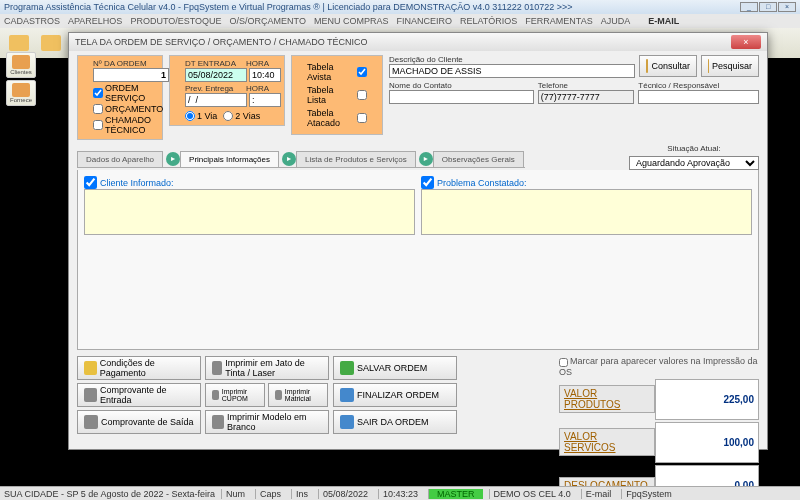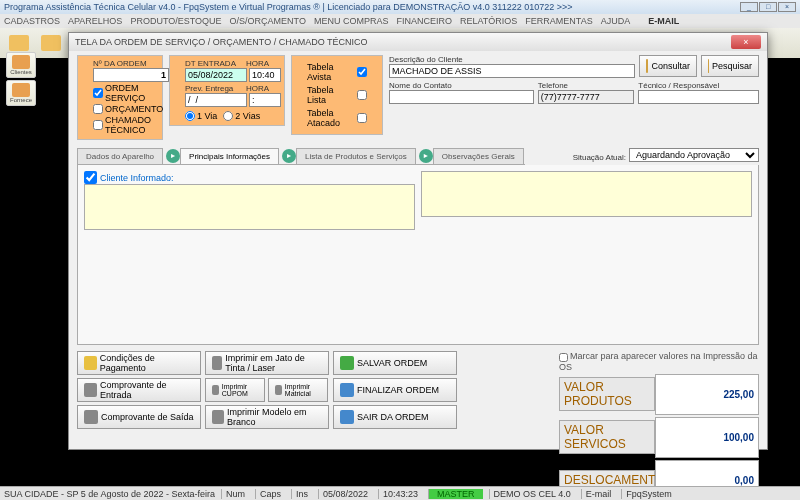--- a/index.html
+++ b/index.html
@@ -36,21 +36,21 @@
 .pbox .ph{display:flex;align-items:center;gap:3px;font-size:8px;color:#06c;}
 .pbox textarea{width:100%;height:46px;background:#ffffd8;border:1px solid #aaa;resize:none;font-size:9px;padding:2px;}
 .svcbox textarea{height:80px;}
 .btnrow{display:flex;gap:4px;margin-top:6px;}
 .btncol{display:flex;flex-direction:column;gap:3px;}
 .btncol .btn{width:124px;height:24px;justify-content:flex-start;padding-left:6px;}
 .valcol{margin-left:auto;width:200px;}
 .valhdr{font-size:7px;color:#555;text-align:left;margin-bottom:2px;}
 .valhdr input{width:9px;height:9px;vertical-align:middle;}
 .valrow{display:flex;align-items:center;margin-bottom:2px;}
-.valrow .vl{width:96px;background:#e8e8e8;border:1px solid #aaa;padding:2px 4px;font-size:12px;color:#a06000;}
+.valrow .vl{width:96px;background:#e8e8e8;border:1px solid #aaa;padding:2px 4px;font-size:10px;color:#a06000;text-decoration:underline;}
 .valrow .vv{flex:1;border:1px solid #aaa;background:#fff;text-align:right;padding:14px 4px;font-size:10px;color:#003080;font-weight:bold;}
 .valrow.tot .vl{background:transparent;border:none;color:#333;}
 .valrow.tot .vv{font-size:16px;color:#0030a0;border:1px solid #888;}
 .sidebtn{position:absolute;left:6px;top:52px;display:flex;flex-direction:column;gap:2px;}
 .sidebtn .sb{width:30px;height:26px;background:linear-gradient(#f8f8f0,#e8e8d8);border:1px solid #ccc;border-radius:2px;display:flex;flex-direction:column;align-items:center;justify-content:center;}
 .sidebtn .sbi{width:18px;height:14px;background:#e8a050;border-radius:2px;}
 .sidebtn .sbl{font-size:6px;color:#444;}
 .statusbar{position:absolute;bottom:0;left:0;right:0;height:14px;background:#e4e4e4;border-top:1px solid #aaa;display:flex;align-items:center;padding:0 4px;font-size:8px;color:#333;gap:6px;}
 .statusbar .seg{border-left:1px solid #aaa;padding:0 4px;}
 .statusbar .grn{background:#4c4;padding:0 8px;color:#060;}
@@ -194,36 +194,40 @@
     <div style="display:flex;align-items:center;margin-top:4px;">
       <div class="tabs">
         <div class="tab">Dados do Aparelho</div>
         <div class="tabarrow">▸</div>
         <div class="tab active">Principais Informações</div>
         <div class="tabarrow">▸</div>
         <div class="tab">Lista de Produtos e Serviços</div>
         <div class="tabarrow">▸</div>
         <div class="tab">Observações Gerais</div>
       </div>
-      <div style="margin-left:auto;display:flex;align-items:flex-end;gap:3px;">
+      <div style="margin-left:auto;display:flex;align-items:center;gap:3px;flex-direction:column;">
         <span class="lbl">Situação Atual:</span>
         <select class="inp" style="width:130px;"><option>Aguardando Aprovação</option></select>
       </div>
     </div>
 
     <div class="panel">
       <div class="prow">
         <div class="pbox">
           <div class="ph">
               <input type="checkbox" checked="" style="">
               <span>Cliente Informado:</span>
             </div>
           <textarea style=""></textarea>
         </div>
         <div class="pbox">
+          <div class="ph">
+              <input type="checkbox" checked="" style="">
+              <span>Problema Constatado:</span>
+            </div>
           <textarea style=""></textarea>
         </div>
       </div>
     </div>
 
     <div class="btnrow">
       <div class="btncol">
         <div class="btn">
             <div class="bi" style="background:#e8c040;"></div>
             <span>Condições de Pagamento</span>

